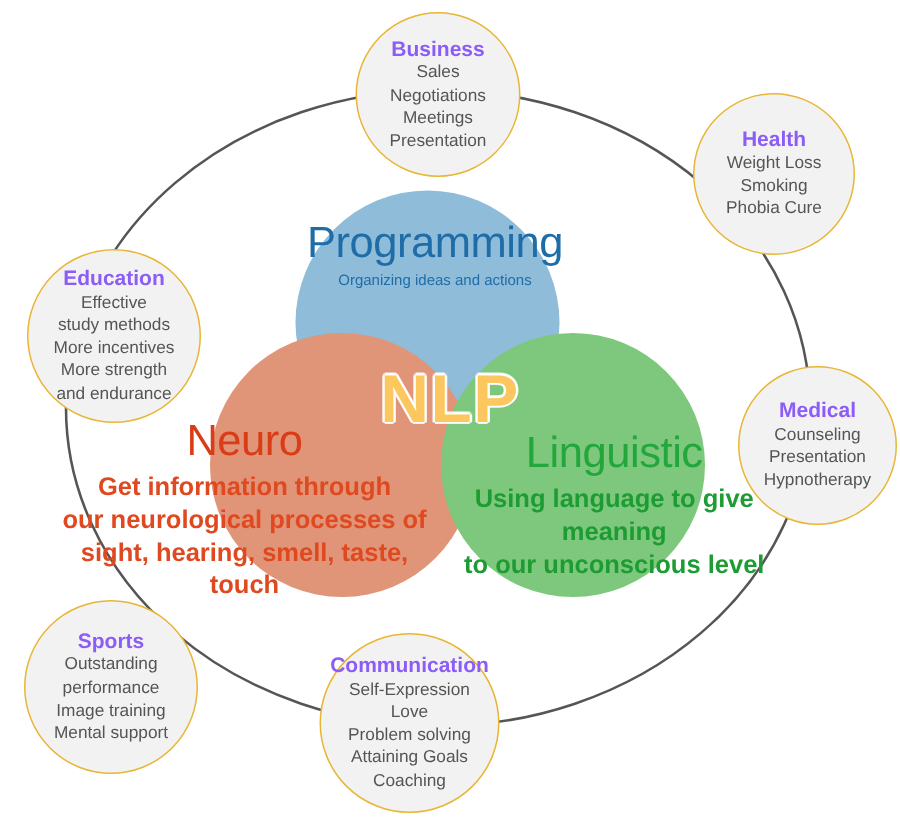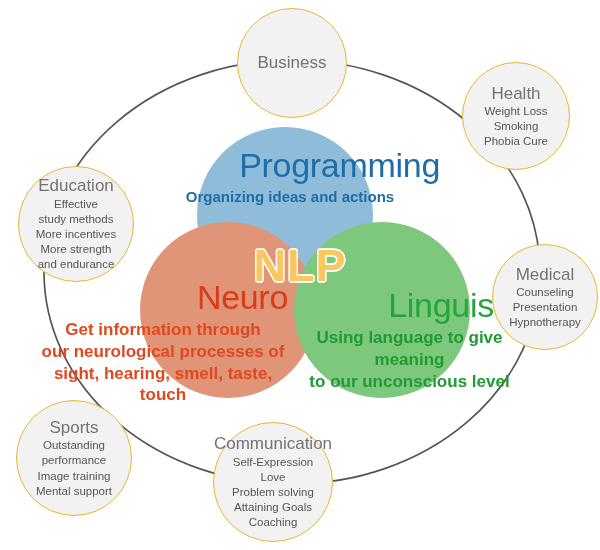--- a/index.html
+++ b/index.html
@@ -27,42 +27,41 @@
   }
 
   
   .venn-label {
     position: absolute;
     text-align: center;
     pointer-events: none;
     line-height: 1.0;
   }
   .venn-title {
-    font-size: 34px;
+    font-size: 29px;
     font-weight: 400;
     letter-spacing: -0.3px;
     white-space: nowrap;
-    text-align: right;
   }
   .venn-desc {
     font-size: 17px;
     font-weight: 700;
     line-height: 1.28;
     margin-top: 5px;
     white-space: pre-line;
   }
 
   
   #venn-programming {
     left: 140px;
     top: 148px;
     width: 300px;
   }
   #venn-programming .venn-title { color: #1f6da8; }
-  #venn-programming .venn-desc  { color: #1f6da8; font-weight: 700; font-size: 15px; }
+  #venn-programming .venn-desc  { color: #1f6da8; font-weight: 400; font-size: 10px; }
 
   
   #venn-neuro {
     left: 38px;
     top: 280px;
     width: 250px;
   }
   #venn-neuro .venn-title { color: #d93c17; }
   #venn-neuro .venn-desc  { color: #e0491f; }
 
@@ -107,23 +106,23 @@
     background: #f2f2f2;
     display: flex;
     flex-direction: column;
     align-items: center;
     justify-content: center;
     text-align: center;
     box-sizing: border-box;
     color: #4a4a4a;
   }
   .bubble-title {
-    font-size: 17px;
-    font-weight: 400;
-    color: #737373;
+    font-size: 14px;
+    font-weight: 700;
+    color: #8b5cf6;
     line-height: 1.25;
     white-space: nowrap;
   }
   .bubble-items {
     font-size: 11.5px;
     font-weight: 400;
     color: #555555;
     line-height: 1.32;
     white-space: pre-line;
   }
@@ -167,20 +166,24 @@
   <div class="venn-label" id="venn-linguistic">
     <div class="venn-title">Linguistic</div>
     <div class="venn-desc">Using language to give meaning
 to our unconscious level</div>
   </div>
 
   <div id="nlp-center">NLP</div>
 
   <div class="bubble" id="bubble-business">
     <div class="bubble-title">Business</div>
+    <div class="bubble-items">Sales
+Negotiations
+Meetings
+Presentation</div>
   </div>
 
   <div class="bubble" id="bubble-health">
     <div class="bubble-title">Health</div>
     <div class="bubble-items">Weight Loss
 Smoking
 Phobia Cure</div>
   </div>
 
   <div class="bubble" id="bubble-medical">

